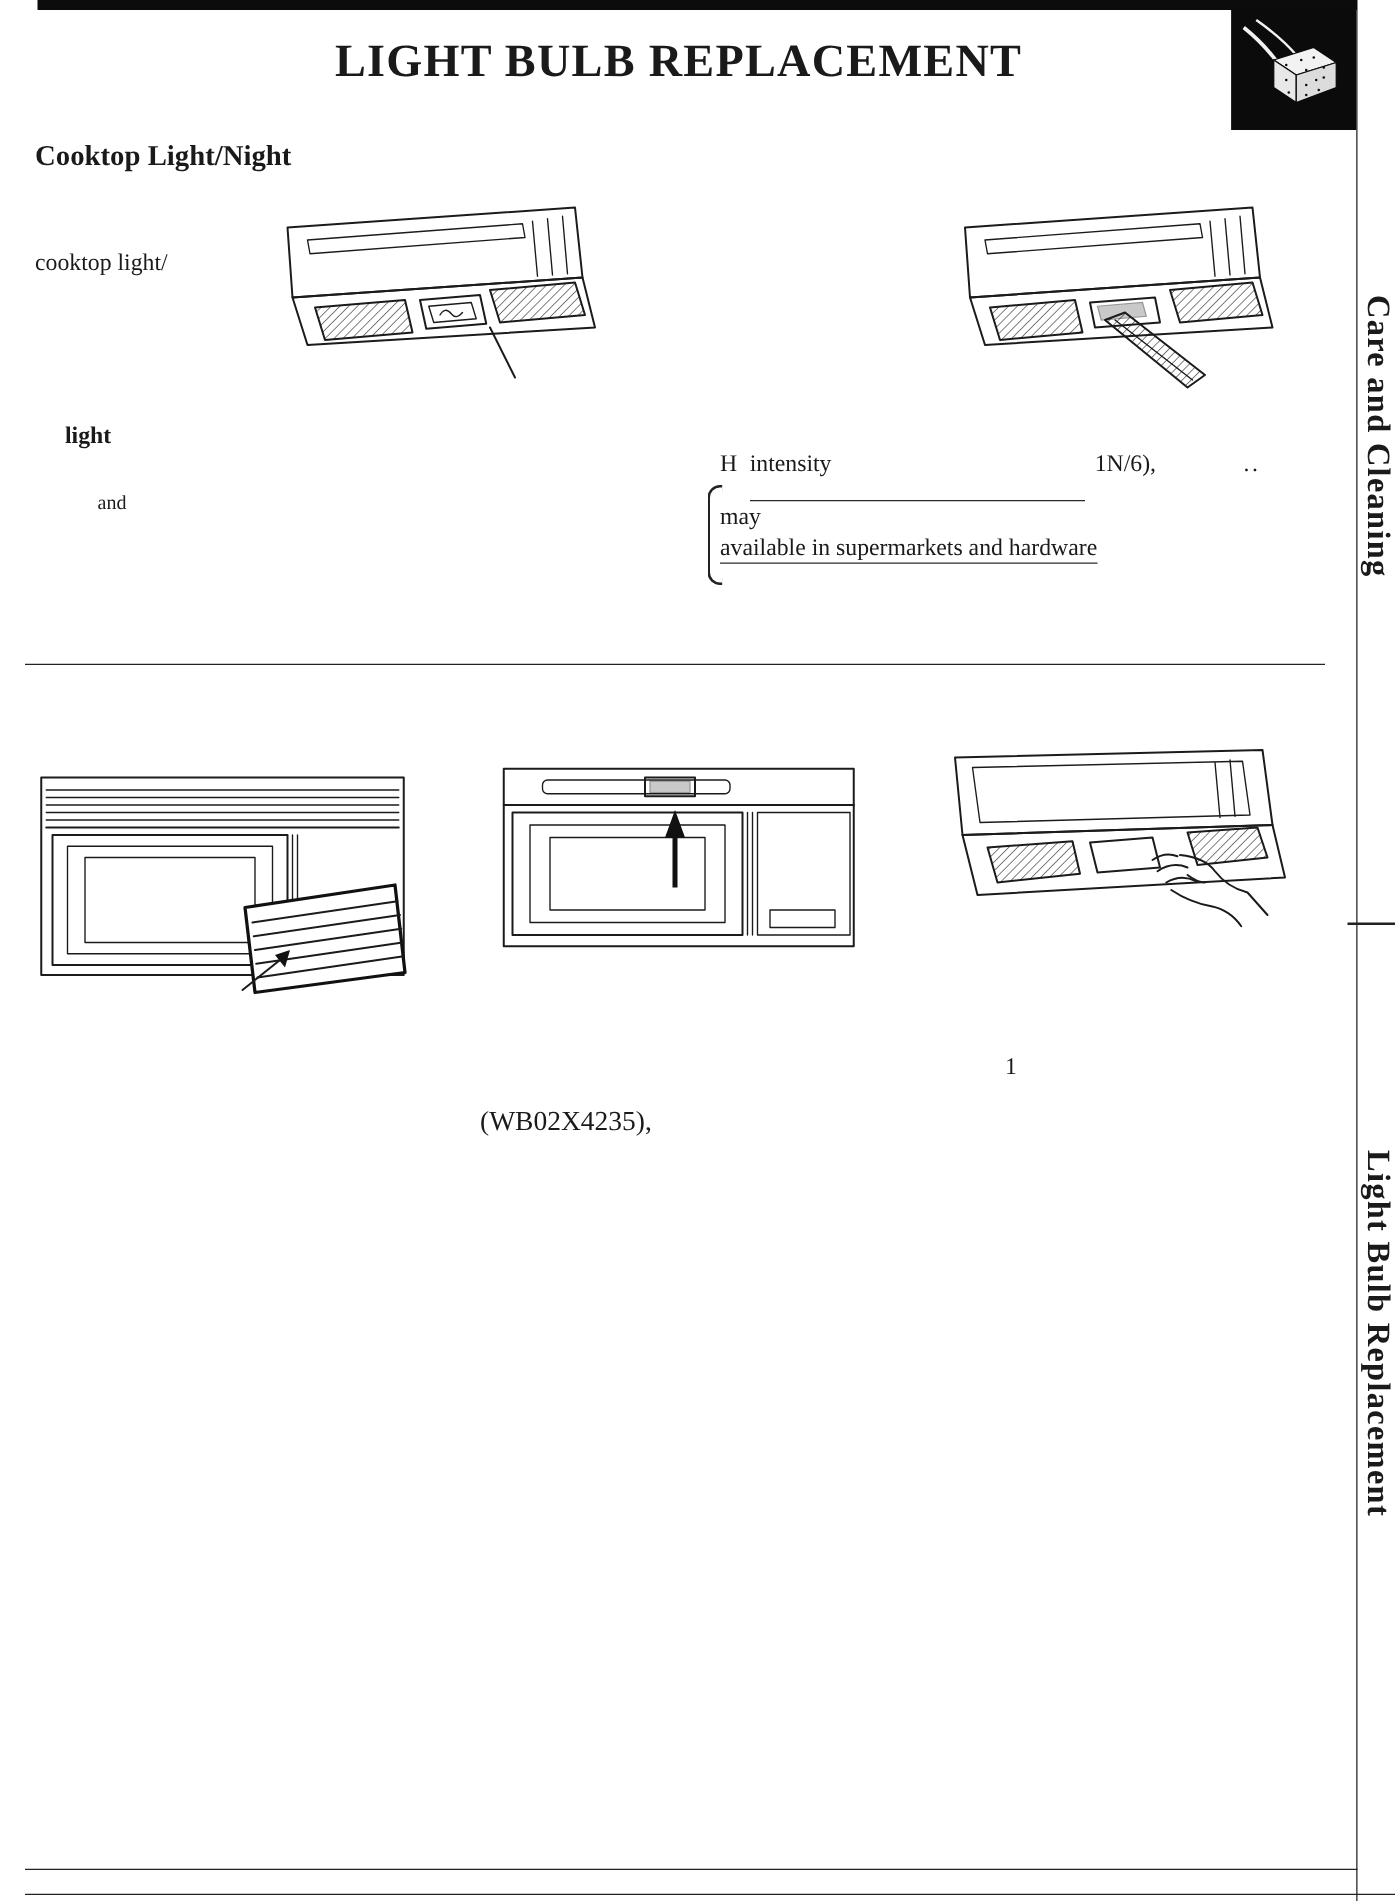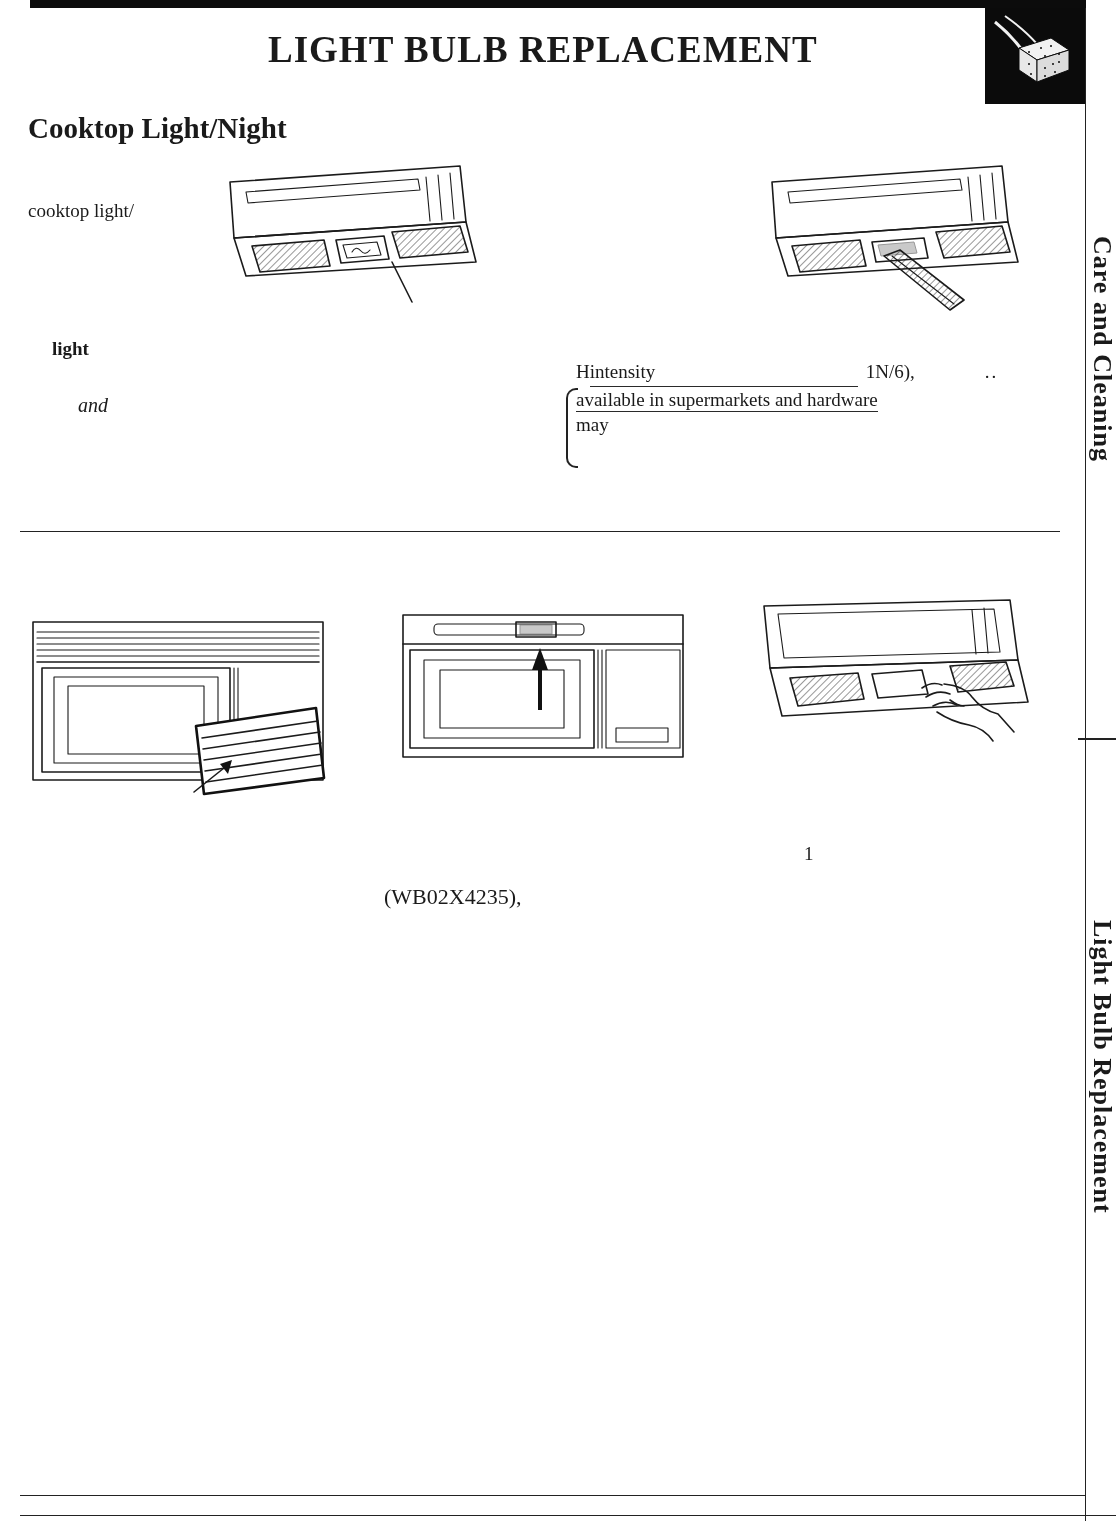--- a/index.html
+++ b/index.html
@@ -9,27 +9,27 @@
     overflow:hidden;margin:0 auto;
   }
   .abs{position:absolute;}
   
   .top-bar{left:30px;top:0;width:1056px;height:8px;background:#0c0c0c;}
   .corner{left:985px;top:8px;width:100px;height:96px;background:#0b0b0b;}
   .right-rule{left:1085px;top:8px;width:0;height:1513px;border-left:1.6px solid #222;}
   .right-tick{left:1078px;top:738px;width:38px;height:0;border-top:2.5px solid #222;}
   
   .title{left:268px;top:28px;font-size:37px;font-weight:700;letter-spacing:1px;white-space:nowrap;}
-  .heading{left:28px;top:112px;font-size:29px;font-weight:700;}
+  .heading{left:28px;top:112px;font-size:23px;font-weight:700;}
   .t-cooktop{left:28px;top:200px;font-size:19px;}
   .t-pull{left:52px;top:338px;font-size:19px;font-weight:700;}
-  .t-and{left:78px;top:394px;font-size:20px;font-style:italic;}
+  .t-and{left:78px;top:394px;font-size:16px;}
   .note{left:576px;top:360px;font-size:19px;line-height:24px;width:520px;}
   .note > div{margin-bottom:1px;white-space:nowrap;}
-  .ul-region{display:inline-block;width:268px;border-bottom:1.6px solid #2a2a2a;margin-right:8px;padding-bottom:2px;}
+  .ul-region{display:inline-block;width:268px;border-bottom:1.6px solid #2a2a2a;margin-left:10px;margin-right:8px;padding-bottom:16px;}
   .dots{margin-left:70px;letter-spacing:2px;}
   .ul-text{border-bottom:1.5px solid #2a2a2a;padding-bottom:1px;}
   .brace{left:566px;top:388px;width:10px;height:76px;border-left:2px solid #222;
          border-top:2px solid #222;border-bottom:2px solid #222;
          border-radius:10px 0 0 10px;}
   .divider{left:20px;top:531px;width:1040px;height:0;border-top:1.6px solid #222;}
   .t-one{left:804px;top:843px;font-size:19px;}
   .t-part2{left:384px;top:884px;font-size:22px;}
   .bline1{left:20px;top:1495px;width:1066px;height:0;border-top:1.6px solid #222;}
   .bline2{left:20px;top:1515px;width:1096px;height:0;border-top:1px solid #222;}
@@ -88,24 +88,24 @@
   <div class="abs t-cooktop">cooktop light/</div>
   <div class="abs t-pull">light</div>
   <div class="abs t-and">and</div>
 
   <div class="abs brace"></div>
   <div class="abs note">
     <div>
       <span>H</span><span class="ul-region"><span>intensity</span></span><span>1N/6),</span><span class="dots">..</span>
     </div>
     <div>
-      <span class="ul-text">available in supermarkets and hardware</span>
+      <span>may</span>
     </div>
     <div>
-      <span>may</span>
+      <span class="ul-text">available in supermarkets and hardware</span>
     </div>
   </div>
 
   <div class="abs" style="left:222px;top:160px;">
     <svg width="272" height="150" viewBox="0 0 272 150">
       <defs>
         <pattern id="hT1" width="5" height="5" patternUnits="userSpaceOnUse" patternTransform="rotate(45)">
           <line x1="0" y1="0" x2="0" y2="5" stroke="#1b1b1b" stroke-width="0.9"></line>
         </pattern>
       </defs>

